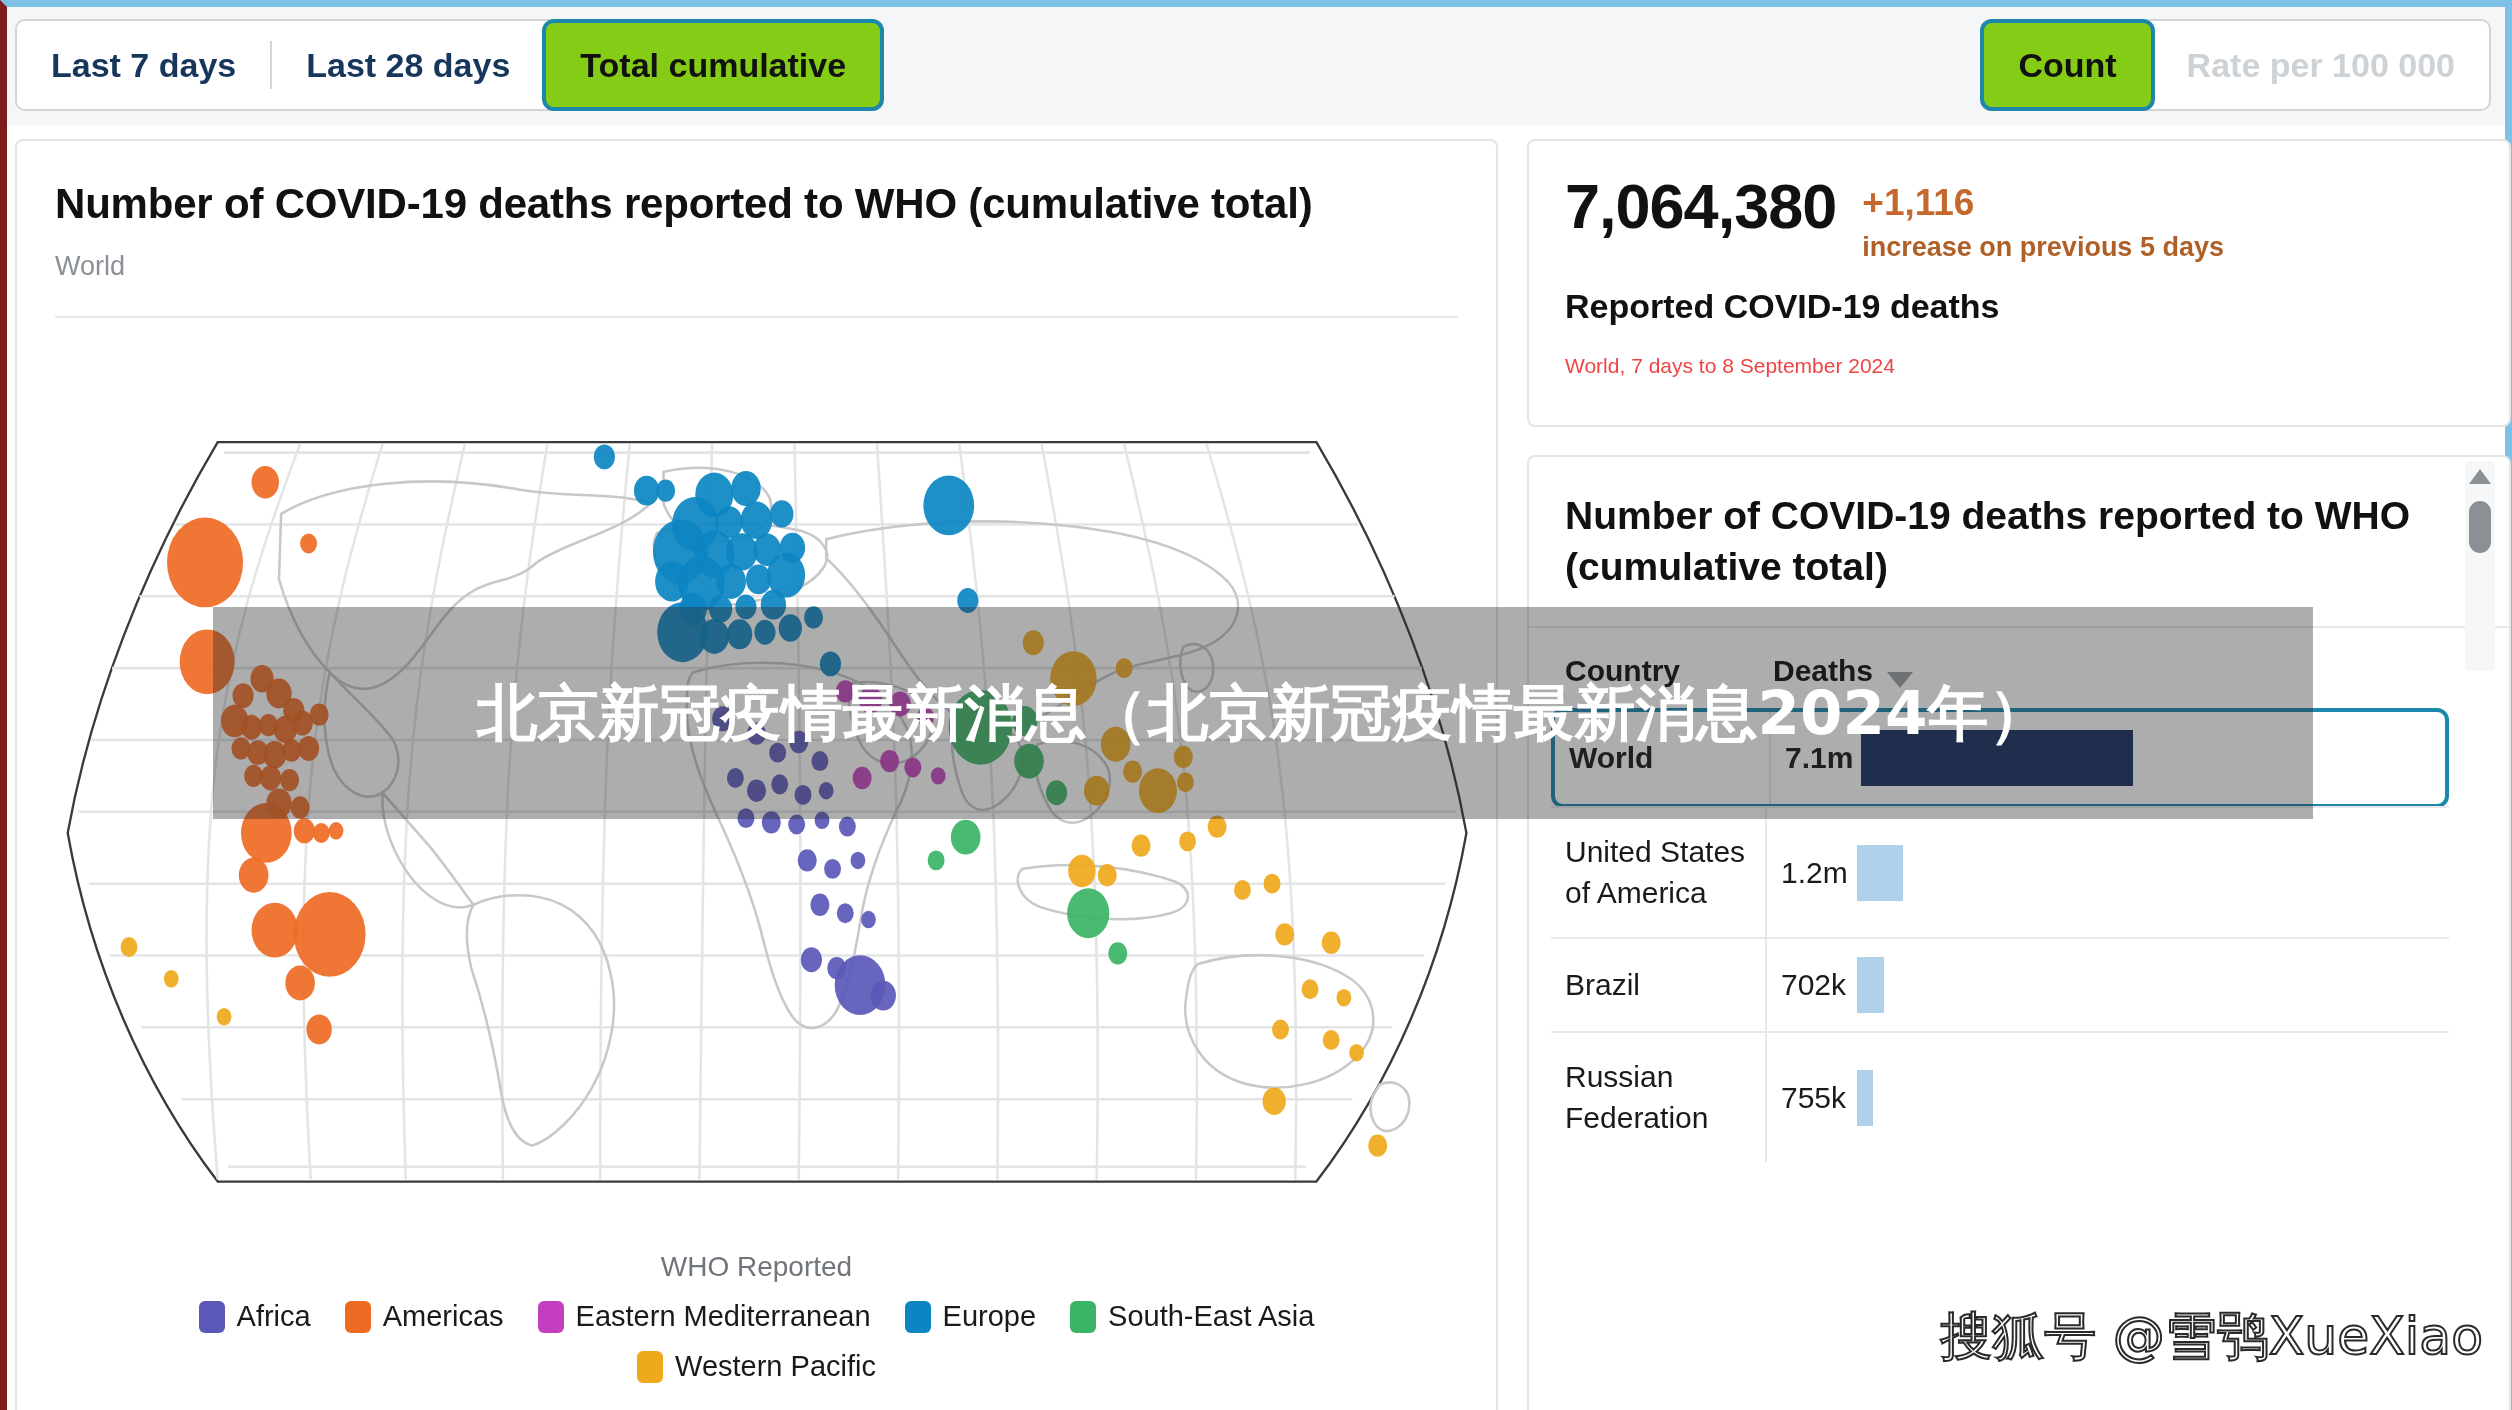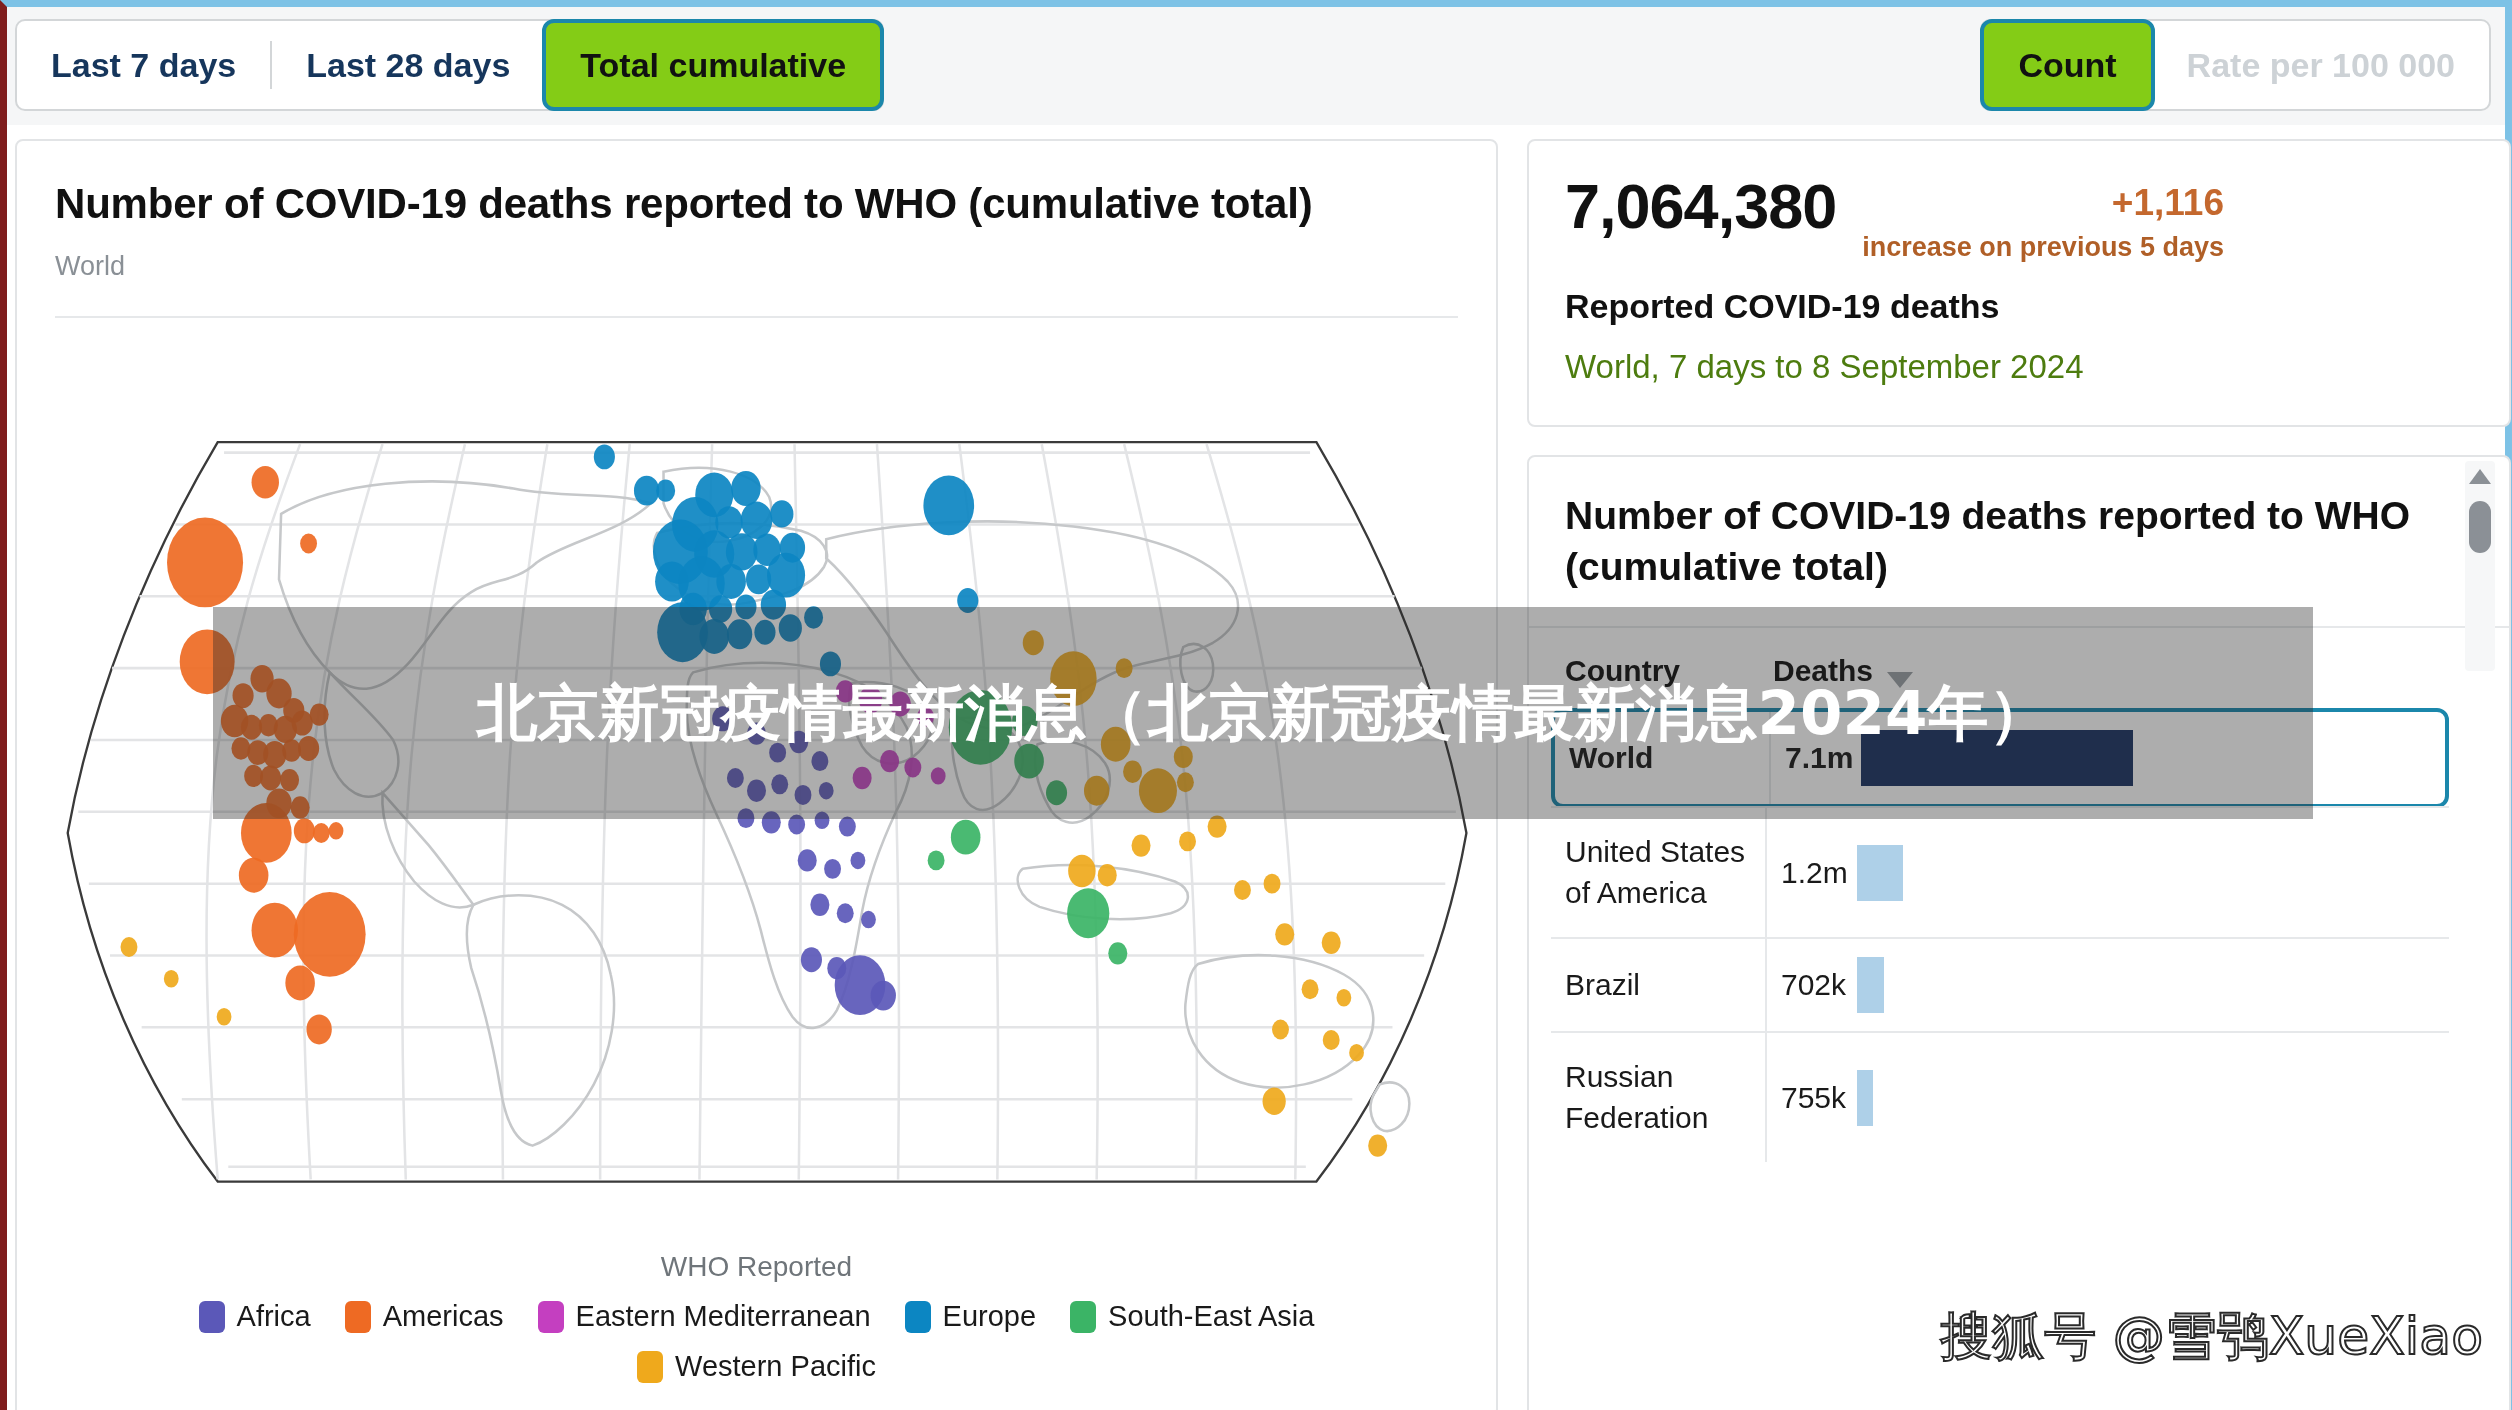--- a/index.html
+++ b/index.html
@@ -100,25 +100,25 @@
   .legend-label { font-size: 29px; color: #1a1a1a; white-space: nowrap; }
 
   
   .stat-panel { left: 1520px; top: 132px; width: 984px; height: 288px; }
   .stat-inner { padding: 34px 36px; }
   .stat-row { display: flex; align-items: flex-start; gap: 26px; }
   .stat-big {
     font-size: 63px; font-weight: bold; color: #111111; letter-spacing: -1px;
     line-height: 1.0;
   }
-  .stat-delta-wrap { padding-top: 8px; text-align: right; }
+  .stat-delta-wrap { padding-top: 8px; }
   .stat-delta { font-size: 37px; font-weight: bold; color: #c4682e; line-height: 1.1; }
   .stat-delta-sub { font-size: 27px; font-weight: bold; color: #b05f27; margin-top: 8px; }
   .stat-label { font-size: 34px; font-weight: bold; color: #111111; margin-top: 24px; }
-  .stat-sub { font-size: 33px; color: #4d7c0f; margin-top: 22px; }
+  .stat-sub { font-size: 21px; color: #ef4444; margin-top: 28px; }
 
   .table-panel { left: 1520px; top: 448px; width: 984px; height: 962px; }
   .table-title {
     padding: 34px 36px 0 36px;
     font-size: 39px; font-weight: bold; color: #111111; line-height: 1.3;
   }
   .table-divider { margin: 34px 0 0 0; height: 2px; background: #e6e8ea; }
   .thead {
     display: flex; padding: 26px 36px 22px 36px;
   }

